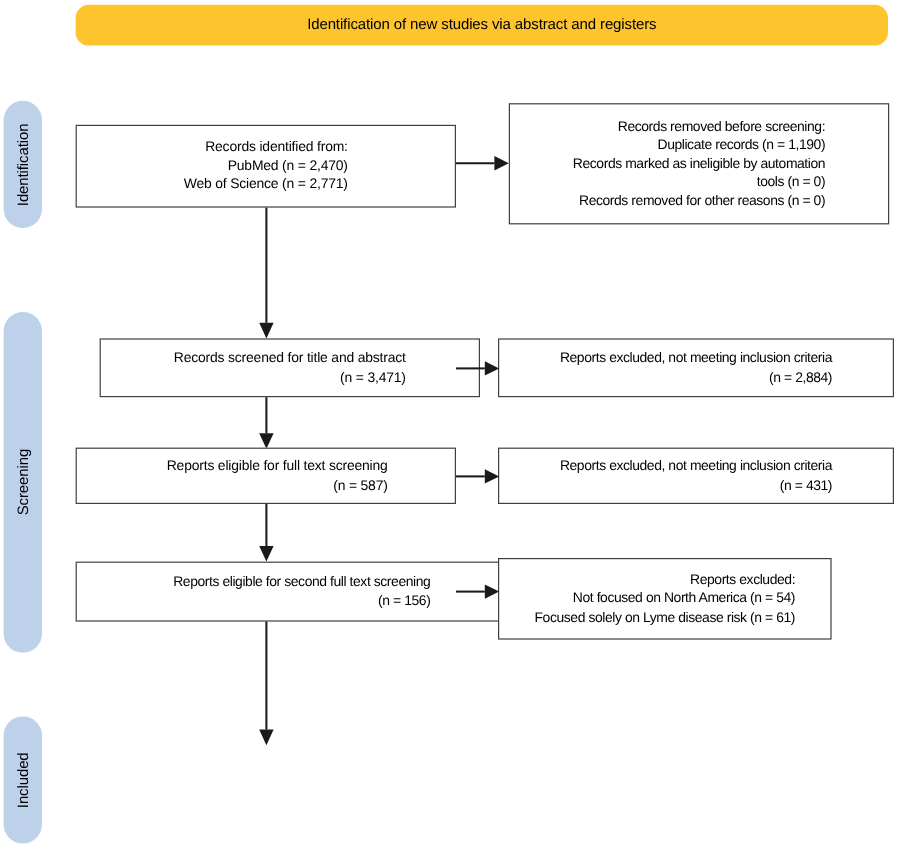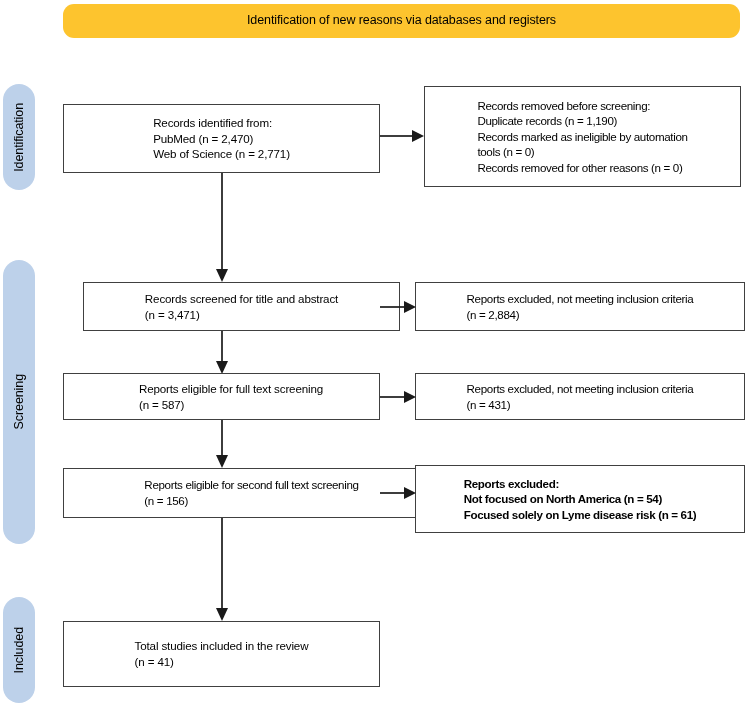--- a/index.html
+++ b/index.html
@@ -57,21 +57,21 @@
 
   
   .box {
     position: absolute;
     box-sizing: border-box;
     background: #ffffff;
     border: 1.6px solid #404040;
     display: flex;
     align-items: center;
     justify-content: center;
-    text-align: left;
+    text-align: right;
     padding: 2px 5px;
   }
   .box-text {
     font-size: 11.6px;
     line-height: 1.34;
     letter-spacing: -0.15px;
     white-space: pre-line;
     color: #000;
   }
   .box-text.tight {
@@ -86,21 +86,21 @@
     display: block;
     overflow: visible;
   }
 </style>
 </head>
 <body>
 
 <div id="diagram">
 
   <div class="banner" style="left:63px; top:4px; width:677px; height:34px; background:#FDC42E;">
-    <span>Identification of new reasons via databases and registers</span>
+    <span>Identification of new studies via abstract and registers</span>
   </div>
 
   <div class="pill" style="left:3px; top:84px; width:32px; height:106px; background:#BDD1EA;">
     <span class="pill-label">Identification</span>
   </div>
 
   <div class="pill" style="left:3px; top:260px; width:32px; height:284px; background:#BDD1EA;">
     <span class="pill-label">Screening</span>
   </div>
 
@@ -182,38 +182,34 @@
       <line x1="10" y1="0" x2="10" y2="35" stroke="#1A1A1A" stroke-width="1.7"></line>
       <polygon points="4,35 16,35 10,48" fill="#1A1A1A"></polygon>
     </svg>
   </div>
 
   <div class="box" style="left:63px; top:468px; width:377px; height:50px;">
     <span class="box-text tight">Reports eligible for second full text screening
 (n = 156)</span>
   </div>
 
-  <div class="box" style="left:415px; top:465px; width:330px; height:68px;font-weight:bold;">
+  <div class="box" style="left:415px; top:465px; width:278px; height:68px;">
     <span class="box-text tight">Reports excluded:
 Not focused on North America (n = 54)
 Focused solely on Lyme disease risk (n = 61)</span>
   </div>
 
   <div class="conn" style="left:380px; top:483px; width:38px; height:20px;">
     <svg width="38" height="20">
       <line x1="0" y1="10" x2="24" y2="10" stroke="#1A1A1A" stroke-width="1.7"></line>
       <polygon points="24,4 36,10 24,16" fill="#1A1A1A"></polygon>
     </svg>
   </div>
 
   <div class="conn" style="left:212px; top:518px; width:20px; height:104px;">
     <svg width="20" height="104">
       <line x1="10" y1="0" x2="10" y2="90" stroke="#1A1A1A" stroke-width="1.7"></line>
       <polygon points="4,90 16,90 10,103" fill="#1A1A1A"></polygon>
     </svg>
   </div>
 
-  <div class="box" style="left:63px; top:621px; width:317px; height:66px;">
-    <span class="box-text">Total studies included in the review
-(n = 41)</span>
-  </div>
 
 </div>
 
 </body></html>

